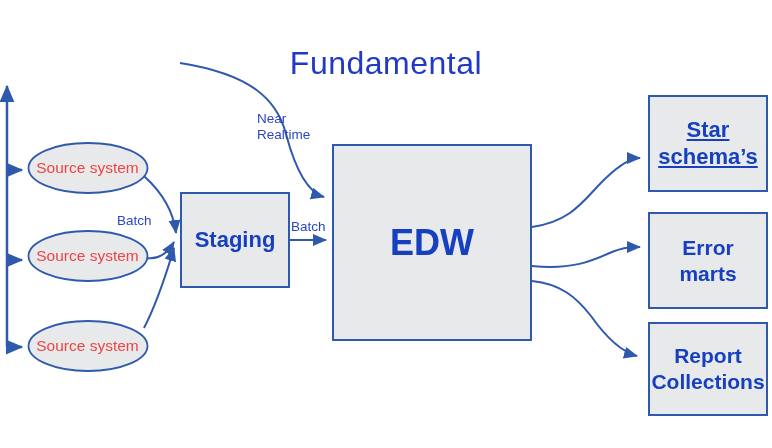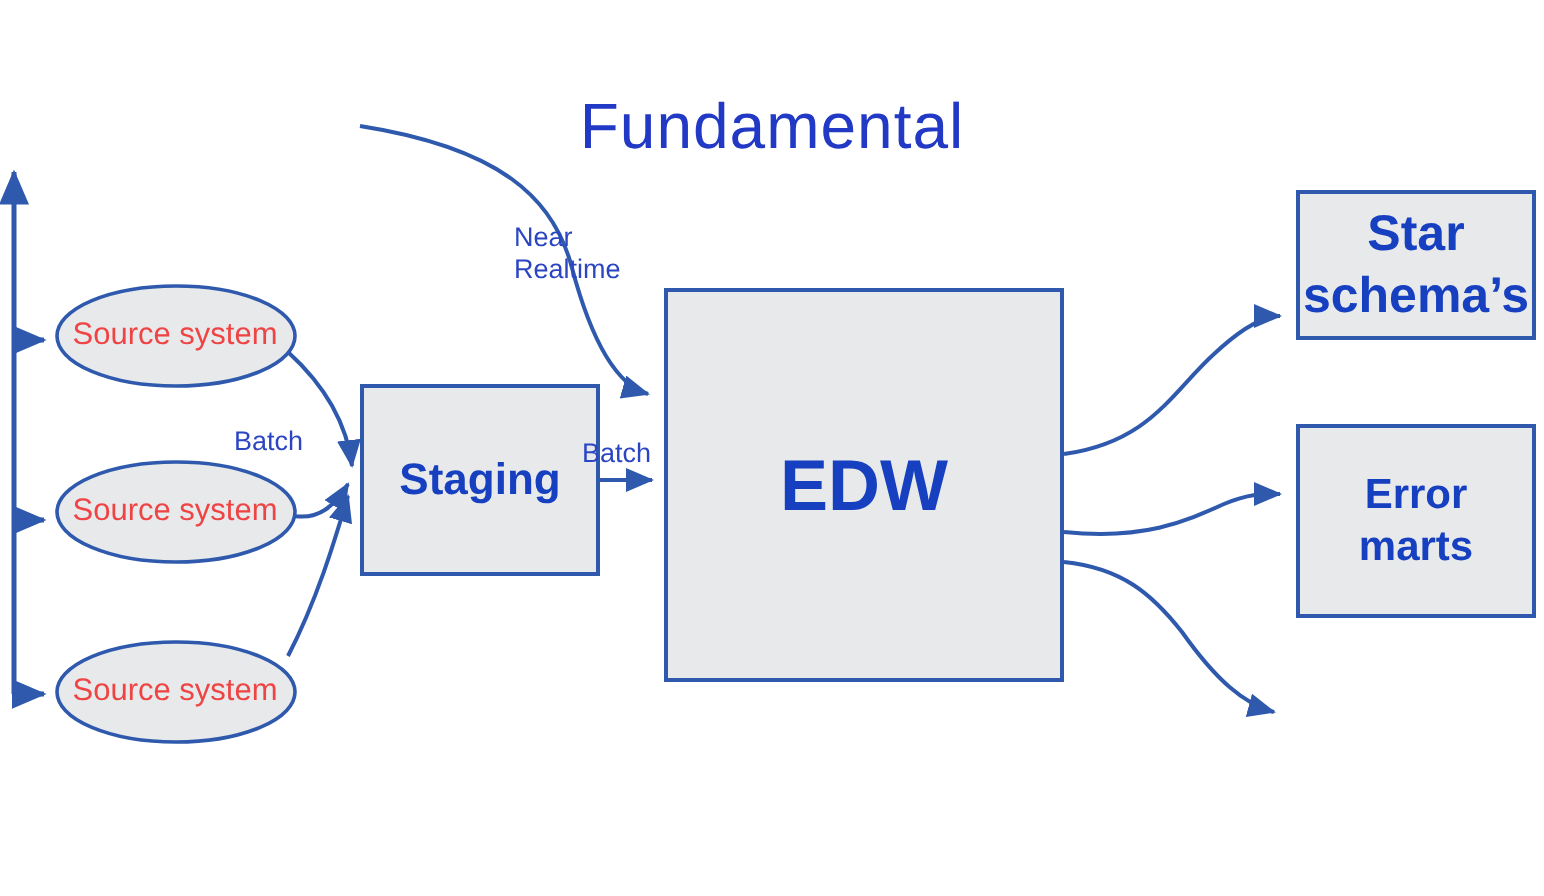--- a/index.html
+++ b/index.html
@@ -31,23 +31,23 @@
     display: flex;
     align-items: center;
     justify-content: center;
     text-align: center;
     color: #1640c0;
     font-weight: 700;
     z-index: 3;
   }
   .pre { white-space: pre-line; line-height: 1.22; }
   .esb      { left: 2px;   top: 47px;  width: 178px; height: 34px;  font-size: 24px; }
-  .staging  { left: 180px; top: 192px; width: 120px; height: 96px;  font-size: 22px; }
+  .staging  { left: 180px; top: 192px; width: 110px; height: 96px;  font-size: 22px; }
   .edw      { left: 332px; top: 144px; width: 200px; height: 197px; font-size: 36px; }
-  .star     { left: 648px; top: 95px;  width: 120px; height: 75px;  font-size: 25px; }
+  .star     { left: 648px; top: 95px;  width: 120px; height: 97px;  font-size: 22px; text-decoration: underline; }
   .error    { left: 648px; top: 212px; width: 120px; height: 97px;  font-size: 21px; }
   .report   { left: 648px; top: 322px; width: 120px; height: 94px;  font-size: 21px; }
   .bgbox {
     position: absolute;
     box-sizing: border-box;
     left: 497px; top: 108px; width: 180px; height: 336px;
     background: #eef0f2;
     border: 1.5px solid #2e59ad;
     z-index: 1;
   }
@@ -142,19 +142,23 @@
   <div class="node star">
     <span class="pre">Star
 schema’s</span>
   </div>
 
   <div class="node error">
     <span class="pre">Error
 marts</span>
   </div>
 
+  <div class="node report">
+    <span class="pre">Report
+Collections</span>
+  </div>
 
   <div class="edge-label near-realtime pre">Near
 Realtime</div>
   <div class="edge-label batch-src">Batch</div>
   <div class="edge-label batch-stg">Batch</div>
 
 </div>
 
 </body></html>

